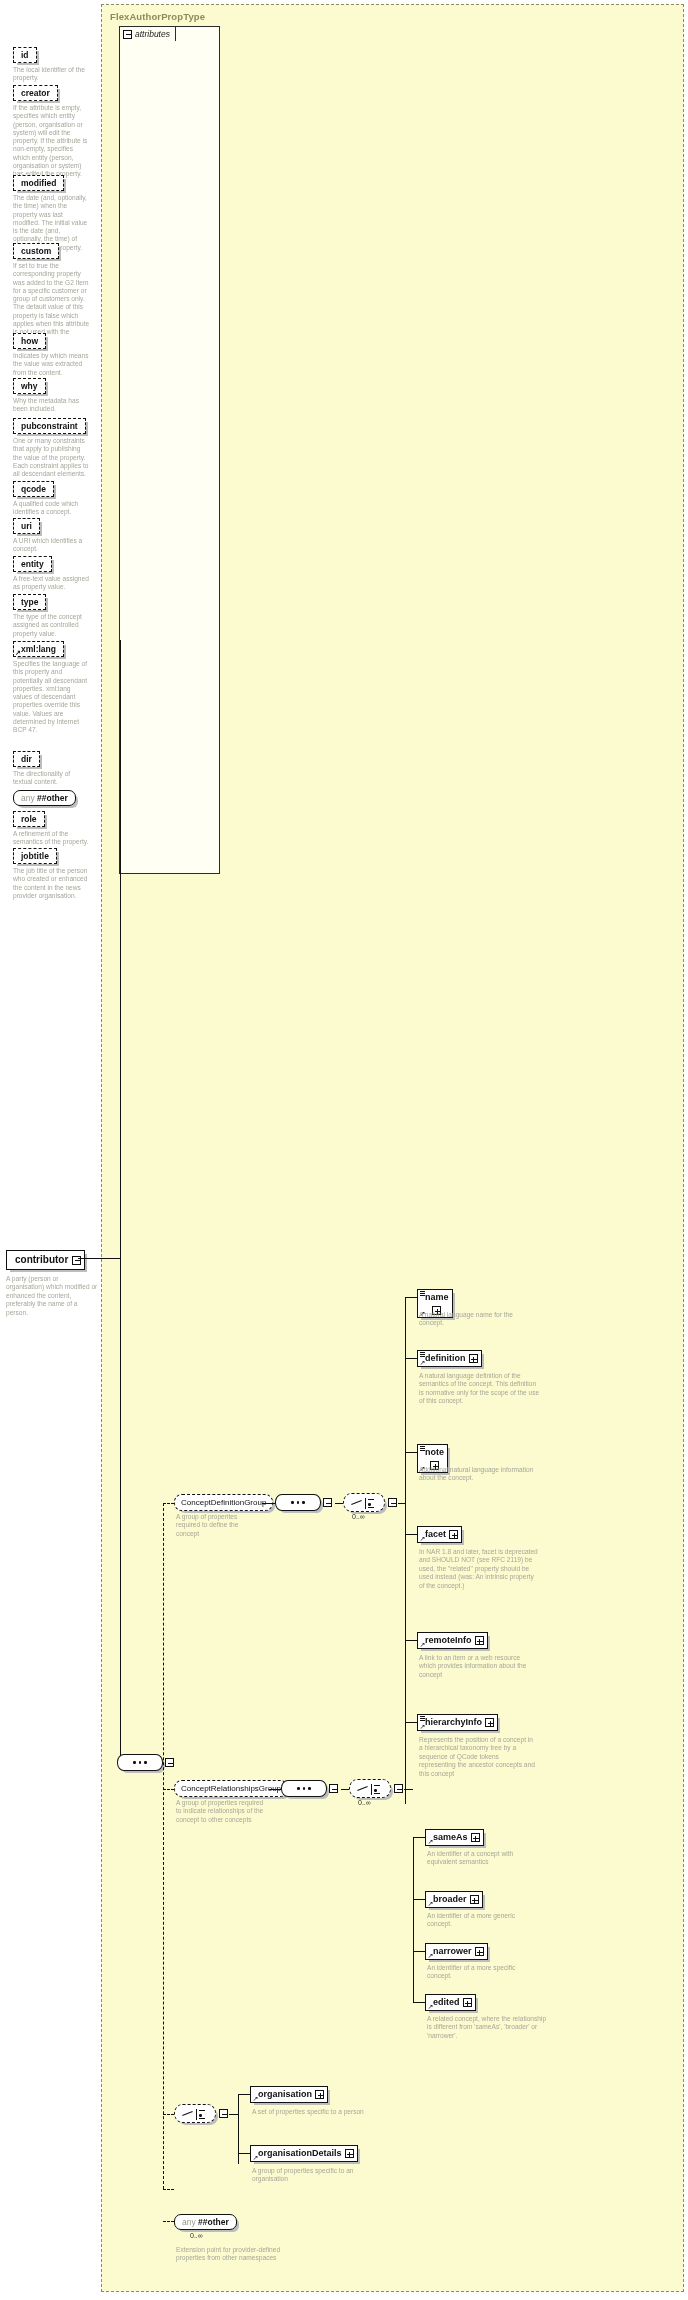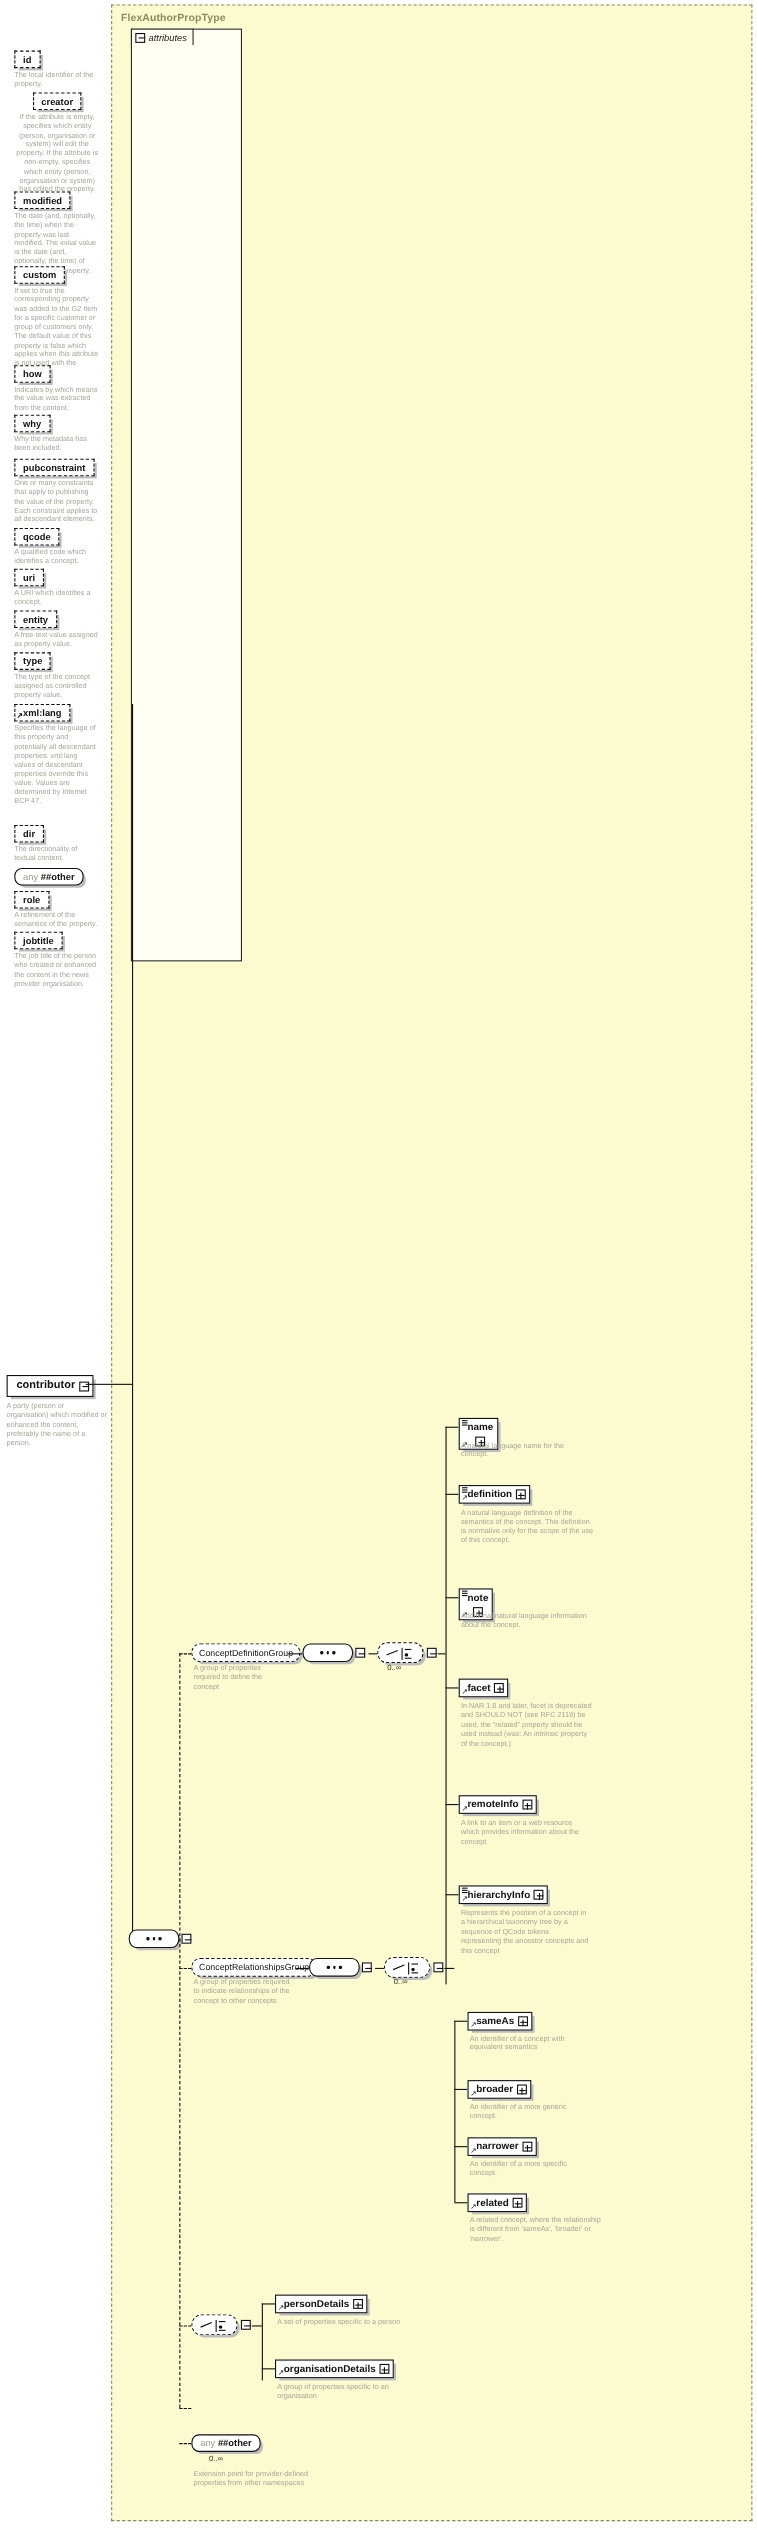--- a/index.html
+++ b/index.html
@@ -166,21 +166,21 @@
 <div id="attr-box"></div>
 <div id="attr-tab">
   <span class="plusminus"></span>
   <span class="label">attributes</span>
 </div>
 
 <div class="attr" style="top:44px;">
   <span class="attr-chip">id</span>
   <div class="attr-desc">The local identifier of the property.</div>
 </div>
-<div class="attr" style="top:82px;text-align:center;">
+<div class="attr" style="top:82px;">
   <span class="attr-chip">creator</span>
   <div class="attr-desc">If the attribute is empty, specifies which entity (person, organisation or system) will edit the property. If the attribute is non-empty, specifies which entity (person, organisation or system) has edited the property.</div>
 </div>
 <div class="attr" style="top:172px;">
   <span class="attr-chip">modified</span>
   <div class="attr-desc">The date (and, optionally, the time) when the property was last modified. The initial value is the date (and, optionally, the time) of creation of the property.</div>
 </div>
 <div class="attr" style="top:240px;">
   <span class="attr-chip">custom</span>
   <div class="attr-desc">If set to true the corresponding property was added to the G2 Item for a specific customer or group of customers only. The default value of this property is false which applies when this attribute is not used with the property.</div>
@@ -421,21 +421,21 @@
 
 <div class="elem" style="left:425px; top:1943px;">
   <span class="refarrow">↗</span>
   <span class="nm">narrower</span>
   <span class="plusminus plus"></span>
 </div>
 <div class="elem-desc" style="left:427px; top:1964px; width:110px;">An identifier of a more specific concept.</div>
 
 <div class="elem" style="left:425px; top:1994px;">
   <span class="refarrow">↗</span>
-  <span class="nm">related</span>
+  <span class="nm">edited</span>
   <span class="plusminus plus"></span>
 </div>
 <div class="elem-desc" style="left:427px; top:2015px; width:122px;">A related concept, where the relationship is different from 'sameAs', 'broader' or 'narrower'.</div>
 
 <div class="choicenode" style="left:174px; top:2104px;">
   <div class="choice-shape">
     <span class="slash"></span>
     <span class="vbar"></span>
     <span class="cdash" style="top:4.5px;"></span>
     <span class="cdot" style="top:9px;"></span>
@@ -444,21 +444,21 @@
   <span class="plusminus" style="margin-left:3px;"></span>
 </div>
 
 <div class="ln lnh" style="left:229px; top:2114px; width:9px;"></div>
 <div class="ln lnv" style="left:238px; top:2094px; height:70px;"></div>
 <div class="ln lnh" style="left:238px; top:2094px; width:12px;"></div>
 <div class="ln lnh" style="left:238px; top:2153px; width:12px;"></div>
 
 <div class="elem" style="left:250px; top:2086px;">
   <span class="refarrow">↗</span>
-  <span class="nm">personDetails</span>
+  <span class="nm">organisation</span>
   <span class="plusminus plus"></span>
 </div>
 <div class="elem-desc" style="left:252px; top:2108px; width:122px;">A set of properties specific to a person</div>
 
 <div class="elem" style="left:250px; top:2145px;">
   <span class="refarrow">↗</span>
   <span class="nm">organisationDetails</span>
   <span class="plusminus plus"></span>
 </div>
 <div class="elem-desc" style="left:252px; top:2167px; width:122px;">A group of properties specific to an organisation</div>

